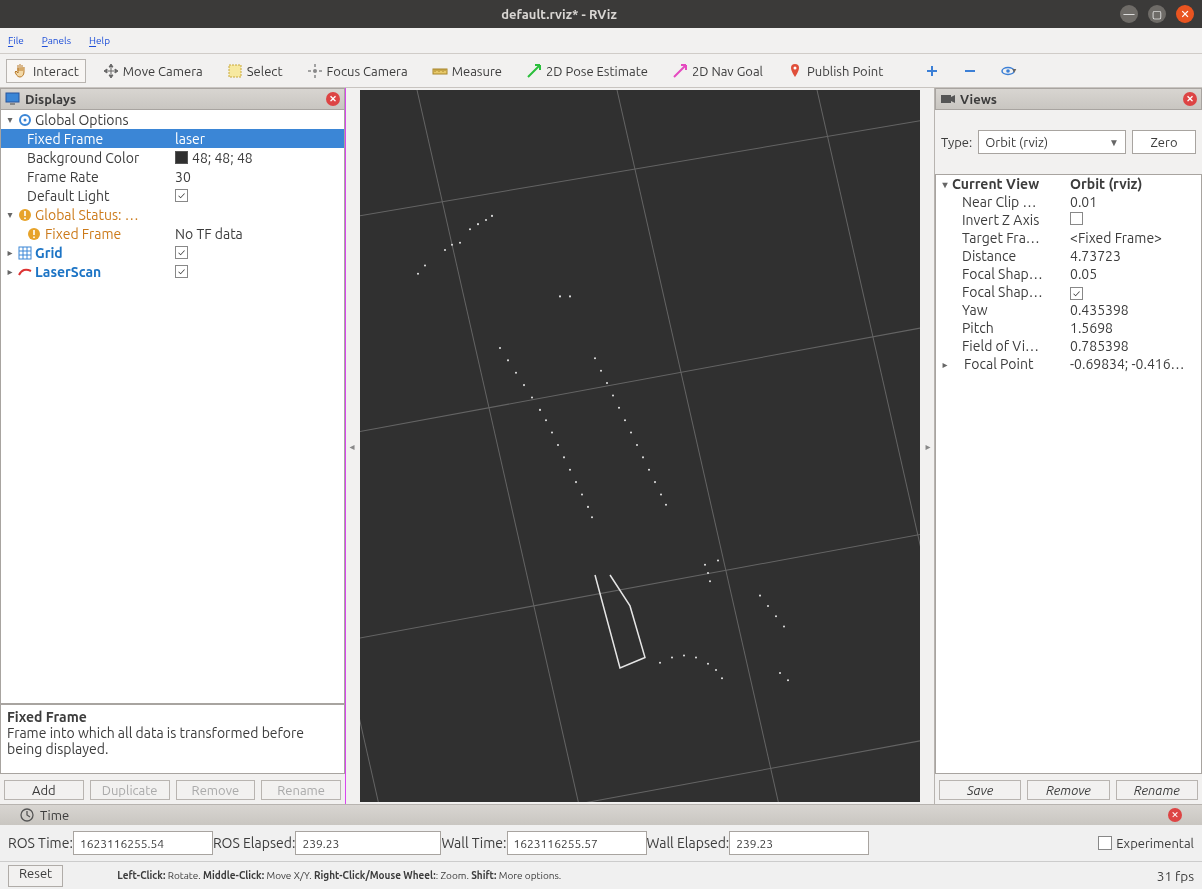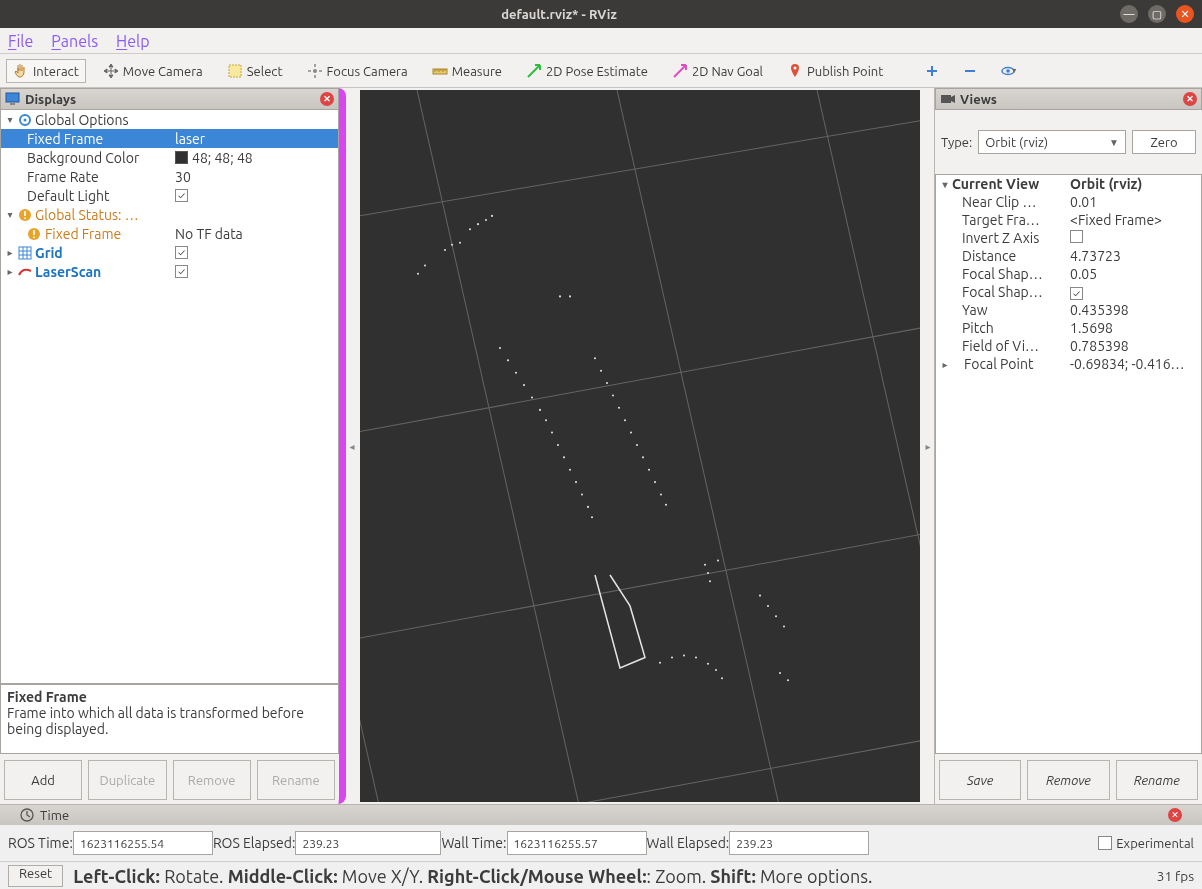--- a/index.html
+++ b/index.html
@@ -9,59 +9,59 @@
   
   .titlebar { height: 28px; background: #3b3a39; display: flex; align-items: center; padding: 0 8px; }
   .titlebar .title { flex: 1; text-align: center; color: #d9d6d3; font-size: 13px; font-weight: bold; }
   .titlebar .winbtn { width: 18px; height: 18px; border-radius: 50%; margin-left: 10px; display:flex; align-items:center; justify-content:center; font-size:11px; color:#444; }
   .winbtn.min { background:#6e6b67; color:#fff;}
   .winbtn.max { background:#6e6b67; color:#fff;}
   .winbtn.close { background:#e95420; color:#fff;}
 
   
   .menubar { height: 26px; background:#f2f1f0; border-bottom:1px solid #d0ccc8; display:flex; align-items:center; padding:0 8px; gap:18px;}
-  .menubar .menuitem { font-size:16px; color:#8b5cf6; cursor:default; }
+  .menubar .menuitem { font-size:10px; color:#1d4ed8; cursor:default; }
   .menubar .menuitem u { text-decoration: underline; text-underline-offset: 2px; }
 
   
   .toolbar { height:34px; background:#f2f1f0; border-bottom:1px solid #c8c4c0; display:flex; align-items:center; padding:0 6px; gap:10px;}
   .toolbtn { display:flex; align-items:center; gap:4px; padding:3px 6px; border:1px solid transparent; font-size:13px; color:#3c3c3c;}
   .toolbtn.framed { border:1px solid #b8b4b0; background:#f8f6f4; }
   .tool-icon { width:16px; height:16px; display:inline-flex; align-items:center; justify-content:center;}
   .sep-tools { flex:0 0 auto; width:14px; }
   .spacer { flex:1; }
 
   
   .mainrow { flex:1; display:flex; min-height:0; background:#f2f1f0;}
 
   
   .panelhdr { height:22px; background: linear-gradient(#d8d5d1,#c9c6c1); border:1px solid #a8a4a0; display:flex; align-items:center; padding:0 4px; font-weight:bold; font-size:13px;}
   .panelhdr .closex { margin-left:auto; width:14px; height:14px; border-radius:50%; background:#d44; display:flex; align-items:center; justify-content:center; color:#fff; font-size:9px;}
   .hdr-icon { width:16px; height:14px; margin-right:4px; display:inline-flex; }
 
   
-  .displays { width:346px; display:flex; flex-direction:column; border-right:7px solid #d946ef;border-radius:8px;}
+  .displays { width:346px; display:flex; flex-direction:column; border-right:1px solid #d946ef;}
   .tree { flex:1; background:#fff; border:1px solid #a8a4a0; border-top:none; overflow:auto; font-size:14px;}
   .tree-row { display:flex; align-items:center; height:19px; padding-left:4px; position: relative;}
   .tree-row.selected { background:#3b86d6; color:#fff; }
   .tree-row .cell1 { flex:0 0 170px; display:flex; align-items:center; gap:3px; white-space:nowrap; overflow:hidden;}
   .tree-row .cell2 { flex:1; display:flex; align-items:center; gap:4px;}
   .exp { width:10px; text-align:center; font-size:10px; color:#666; display:inline-block;}
   .indent2 .cell1 { padding-left: 22px; }
   .bluetxt { color:#1c74c5; font-weight:600;}
   .orangetxt { color:#cc7a1a; }
   .chk { width:13px; height:13px; border:1px solid #888; background:#fff; display:inline-flex; align-items:center; justify-content:center; font-size:10px; color:#333;}
   .colorbox { width:13px; height:13px; background:#303030; border:1px solid #555; display:inline-block;}
   .tree-icon { width:14px; height:14px; display:inline-flex; align-items:center; justify-content:center; flex:0 0 14px;}
 
   .desc { height:70px; background:#fff; border:1px solid #a8a4a0; padding:4px 6px; font-size:14px; overflow:hidden;}
   .desc b { font-weight:bold; }
 
   .btnrow { display:flex; gap:6px; padding:6px 4px 4px;}
-  .btn { flex:1; height:40px; border:1px solid #b8b4b0; background:#f2f1f0; font-size:13px; display:flex; align-items:center; justify-content:center;}
+  .btn { flex:1; height:20px; border:1px solid #b8b4b0; background:#f2f1f0; font-size:13px; display:flex; align-items:center; justify-content:center;}
   .btn.disabled { color:#aaa; }
 
   
   .viewport-wrap { flex:1; display:flex; position:relative;}
   .viewport { flex:1; margin:2px; background:#303030; position:relative; overflow:hidden;}
   .vp-handle { width:12px; display:flex; align-items:center; justify-content:center; color:#888; font-size:10px;}
 
   
   .views { width:268px; display:flex; flex-direction:column; border-left:1px solid #b8b4b0;}
   .typerow { display:flex; align-items:center; gap:6px; padding:20px 6px;}
@@ -83,21 +83,21 @@
   .timelabel { font-size:14px;}
   .timefield { height:24px; border:1px solid #a8a4a0; background:#fff; padding:0 6px; display:flex; align-items:center; font-size:12px;}
   .timefield.w1 { width:140px;}
   .timefield.w2 { width:146px;}
   .expchk { display:flex; align-items:center; gap:4px; margin-left:auto;}
   .expchk .chk { width:14px; height:14px;}
 
   
   .statusbar { height:28px; display:flex; align-items:center; padding:0 8px; gap:10px; border-top:1px solid #ccc;}
   .resetbtn { height:22px; padding:0 10px; border:1px solid #b0aca8; background:#f2f1f0;}
-  .statustext { font-size:18px;}
+  .statustext { font-size:10px;margin-left:44px;}
   .fps { margin-left:auto; font-size:13.5px;}
 
   svg { display:block; }
 </style>
 </head>
 <body>
 
 <div class="titlebar">
   <div class="title">default.rviz* - RViz</div>
   <div class="winbtn min">—</div>
@@ -440,30 +440,30 @@
       <div class="vr">
           <div class="vc1">
             <span class="pad"></span>
             <span>Near Clip …</span>
           </div>
           <div class="vc2">0.01</div>
         </div>
       <div class="vr">
           <div class="vc1">
             <span class="pad"></span>
+            <span>Invert Z Axis</span>
+          </div>
+          <div class="vc2"><span class="chk"></span></div>
+        </div>
+      <div class="vr">
+          <div class="vc1">
+            <span class="pad"></span>
             <span>Target Fra…</span>
           </div>
           <div class="vc2">&lt;Fixed Frame&gt;</div>
-        </div>
-      <div class="vr">
-          <div class="vc1">
-            <span class="pad"></span>
-            <span>Invert Z Axis</span>
-          </div>
-          <div class="vc2"><span class="chk"></span></div>
         </div>
       <div class="vr">
           <div class="vc1">
             <span class="pad"></span>
             <span>Distance</span>
           </div>
           <div class="vc2">4.73723</div>
         </div>
       <div class="vr">
           <div class="vc1">

